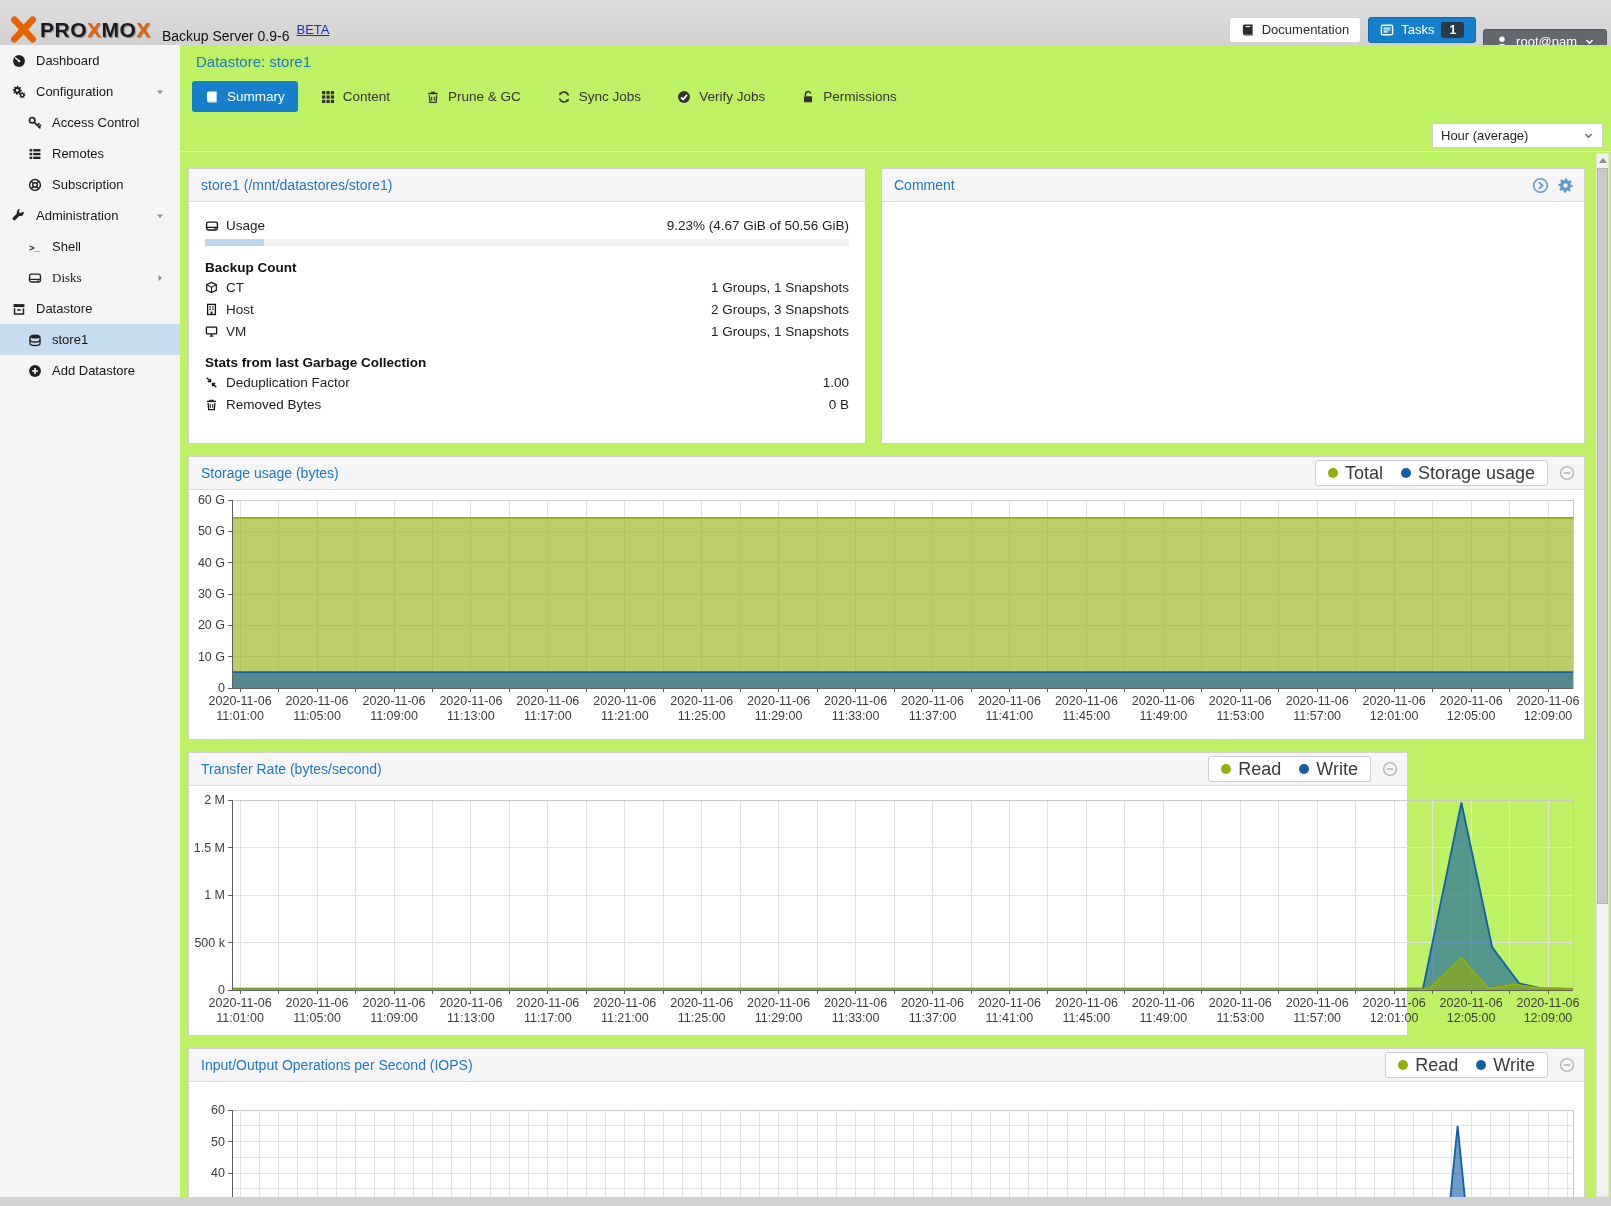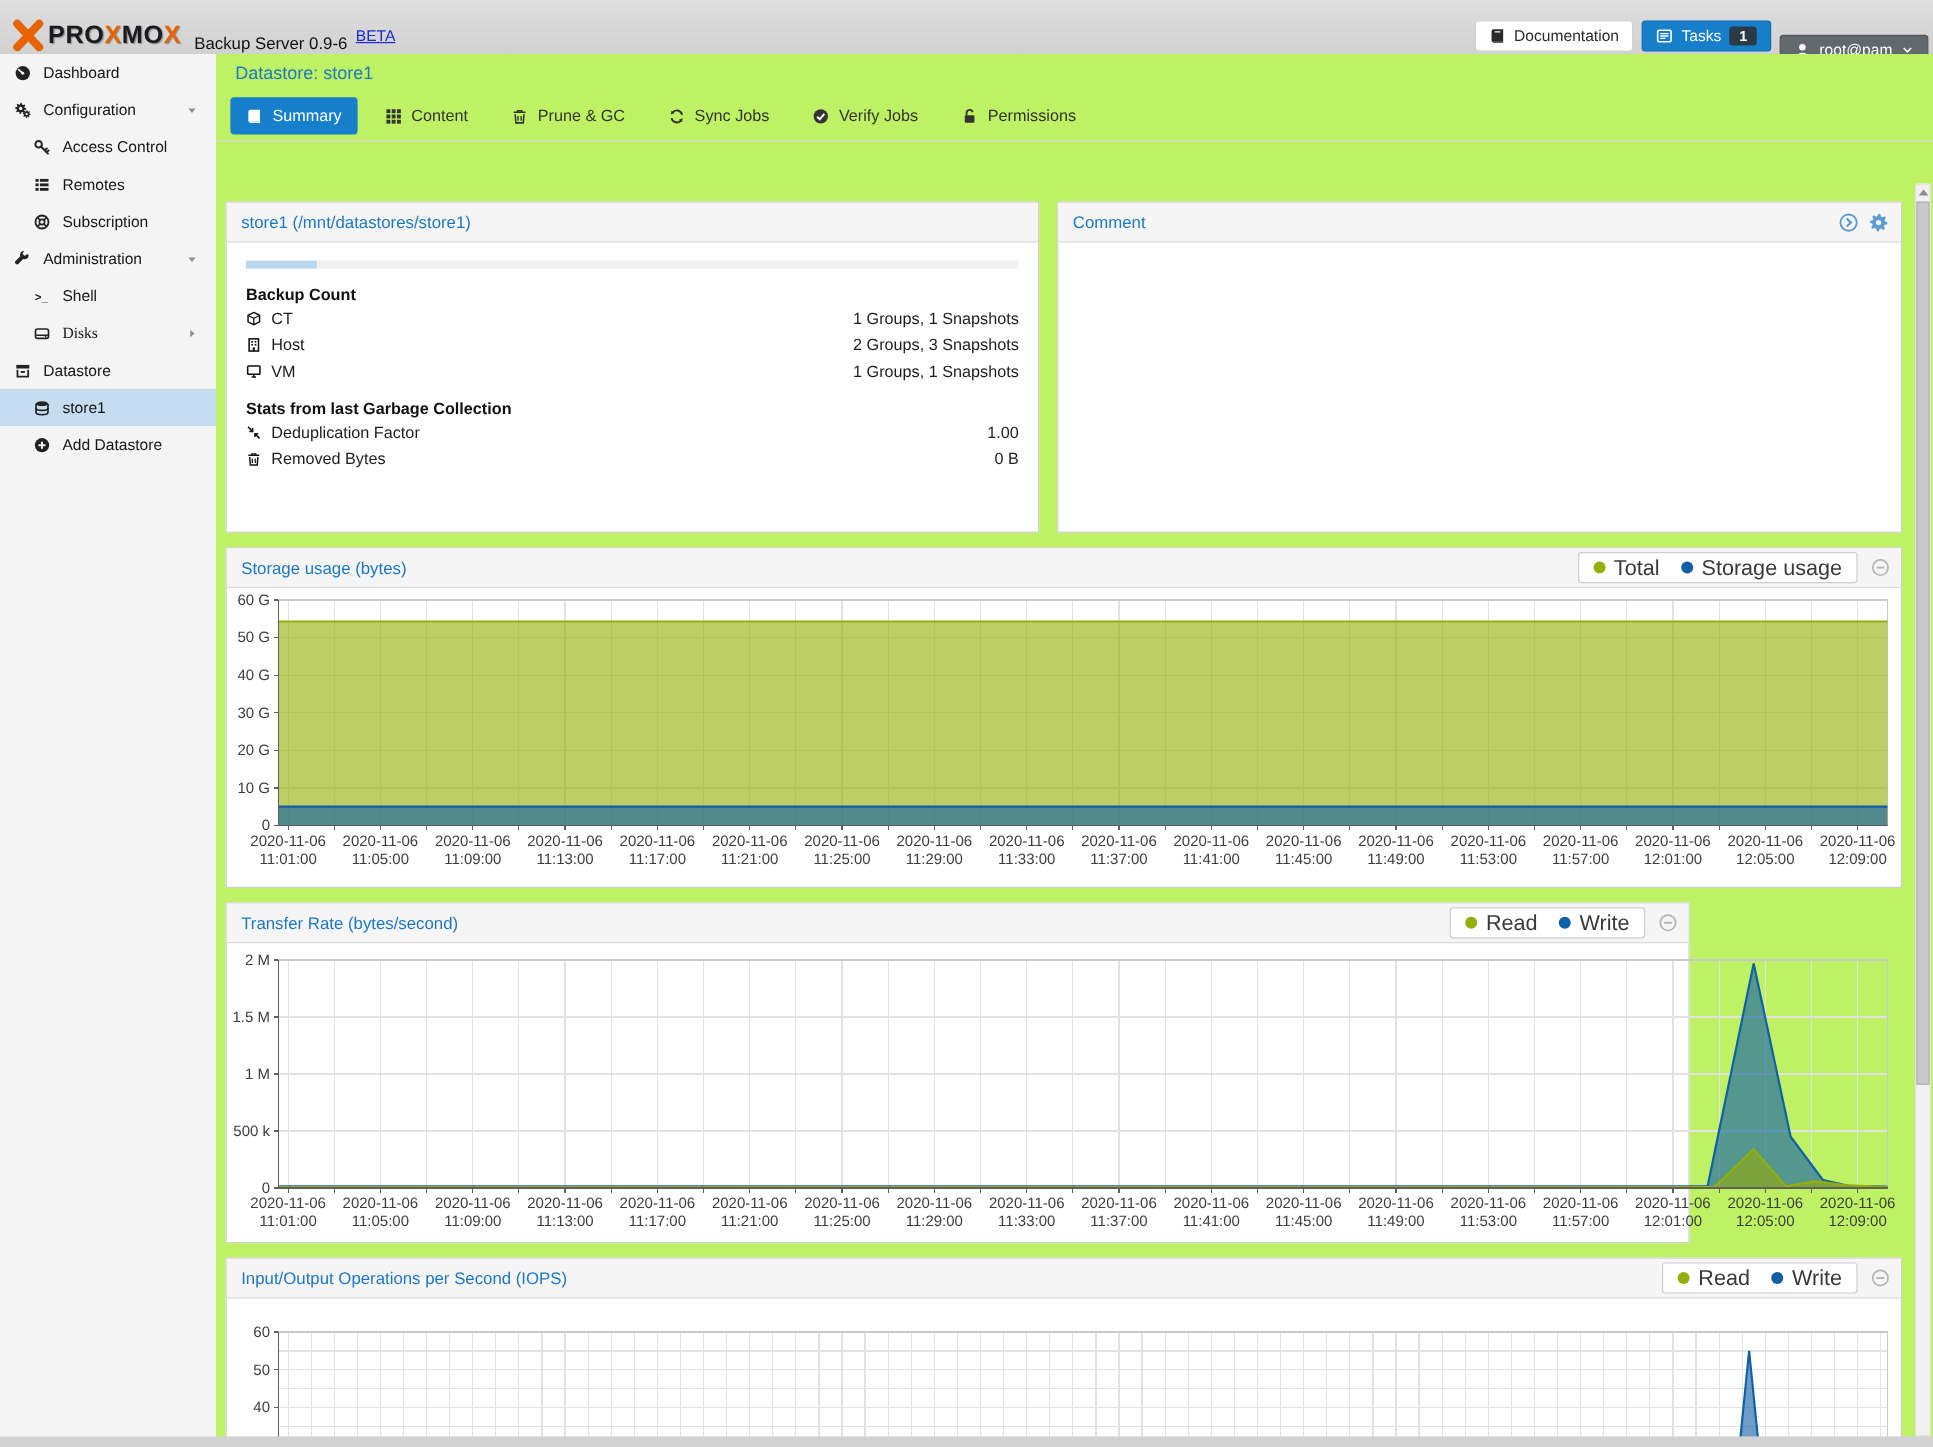--- a/index.html
+++ b/index.html
@@ -315,26 +315,47 @@
           <span class="ic">
             <svg width="14" height="14" viewBox="0 0 16 16">
               <path d="M5.1 7 V4.9 a3 3 0 0 1 5.9 -0.8" fill="none" stroke="currentColor" stroke-width="1.7"></path>
               <rect x="3.4" y="7" width="9.2" height="7" rx="1" fill="currentColor"></rect>
             </svg>
           </span>
           <span>Permissions</span>
         </div>
       </div>
     <div class="tabline"></div>
+    <div class="toolbar">
+      <div class="range">
+        <span>Hour (average)</span>
+        <span class="ic" style="color:#666">
+            <svg width="11" height="11" viewBox="0 0 16 16">
+              <path d="M3.5 5.8 L8 10.4 L12.5 5.8" fill="none" stroke="currentColor" stroke-width="2"></path>
+            </svg>
+          </span>
+      </div>
+    </div>
 
     <div class="panel" id="storePanel">
       <div class="panel-h">
         <span>store1 (/mnt/datastores/store1)</span>
       </div>
       <div class="sp-body">
+        <div class="row">
+          <span class="ic">
+              <svg width="14" height="14" viewBox="0 0 16 16">
+                <rect x="1.8" y="3.6" width="12.4" height="9" rx="2" fill="none" stroke="currentColor" stroke-width="1.6"></rect>
+                <path d="M2.4 9.6 h11.2" stroke="currentColor" stroke-width="1.4"></path>
+                <circle cx="11.4" cy="11.1" r="0.9" fill="currentColor"></circle>
+              </svg>
+            </span>
+          <span>Usage</span>
+          <span class="rv">9.23% (4.67 GiB of 50.56 GiB)</span>
+        </div>
         <div class="bar">
             <div class="bar-fill" id="usageFill" style="width: 9.23%;"></div>
           </div>
         <div class="sec-h">Backup Count</div>
         <div id="backupRows">
             <div class="row">
               <span class="ic">
                 <svg width="13" height="13" viewBox="0 0 16 16">
                   <path d="M8 1.7 L13.9 4.6 V11.4 L8 14.3 L2.1 11.4 V4.6 Z" fill="none" stroke="currentColor" stroke-width="1.5"></path>
                   <path d="M2.3 4.8 L8 7.6 L13.7 4.8 M8 7.6 V14.1" stroke="currentColor" stroke-width="1.3" fill="none"></path>

